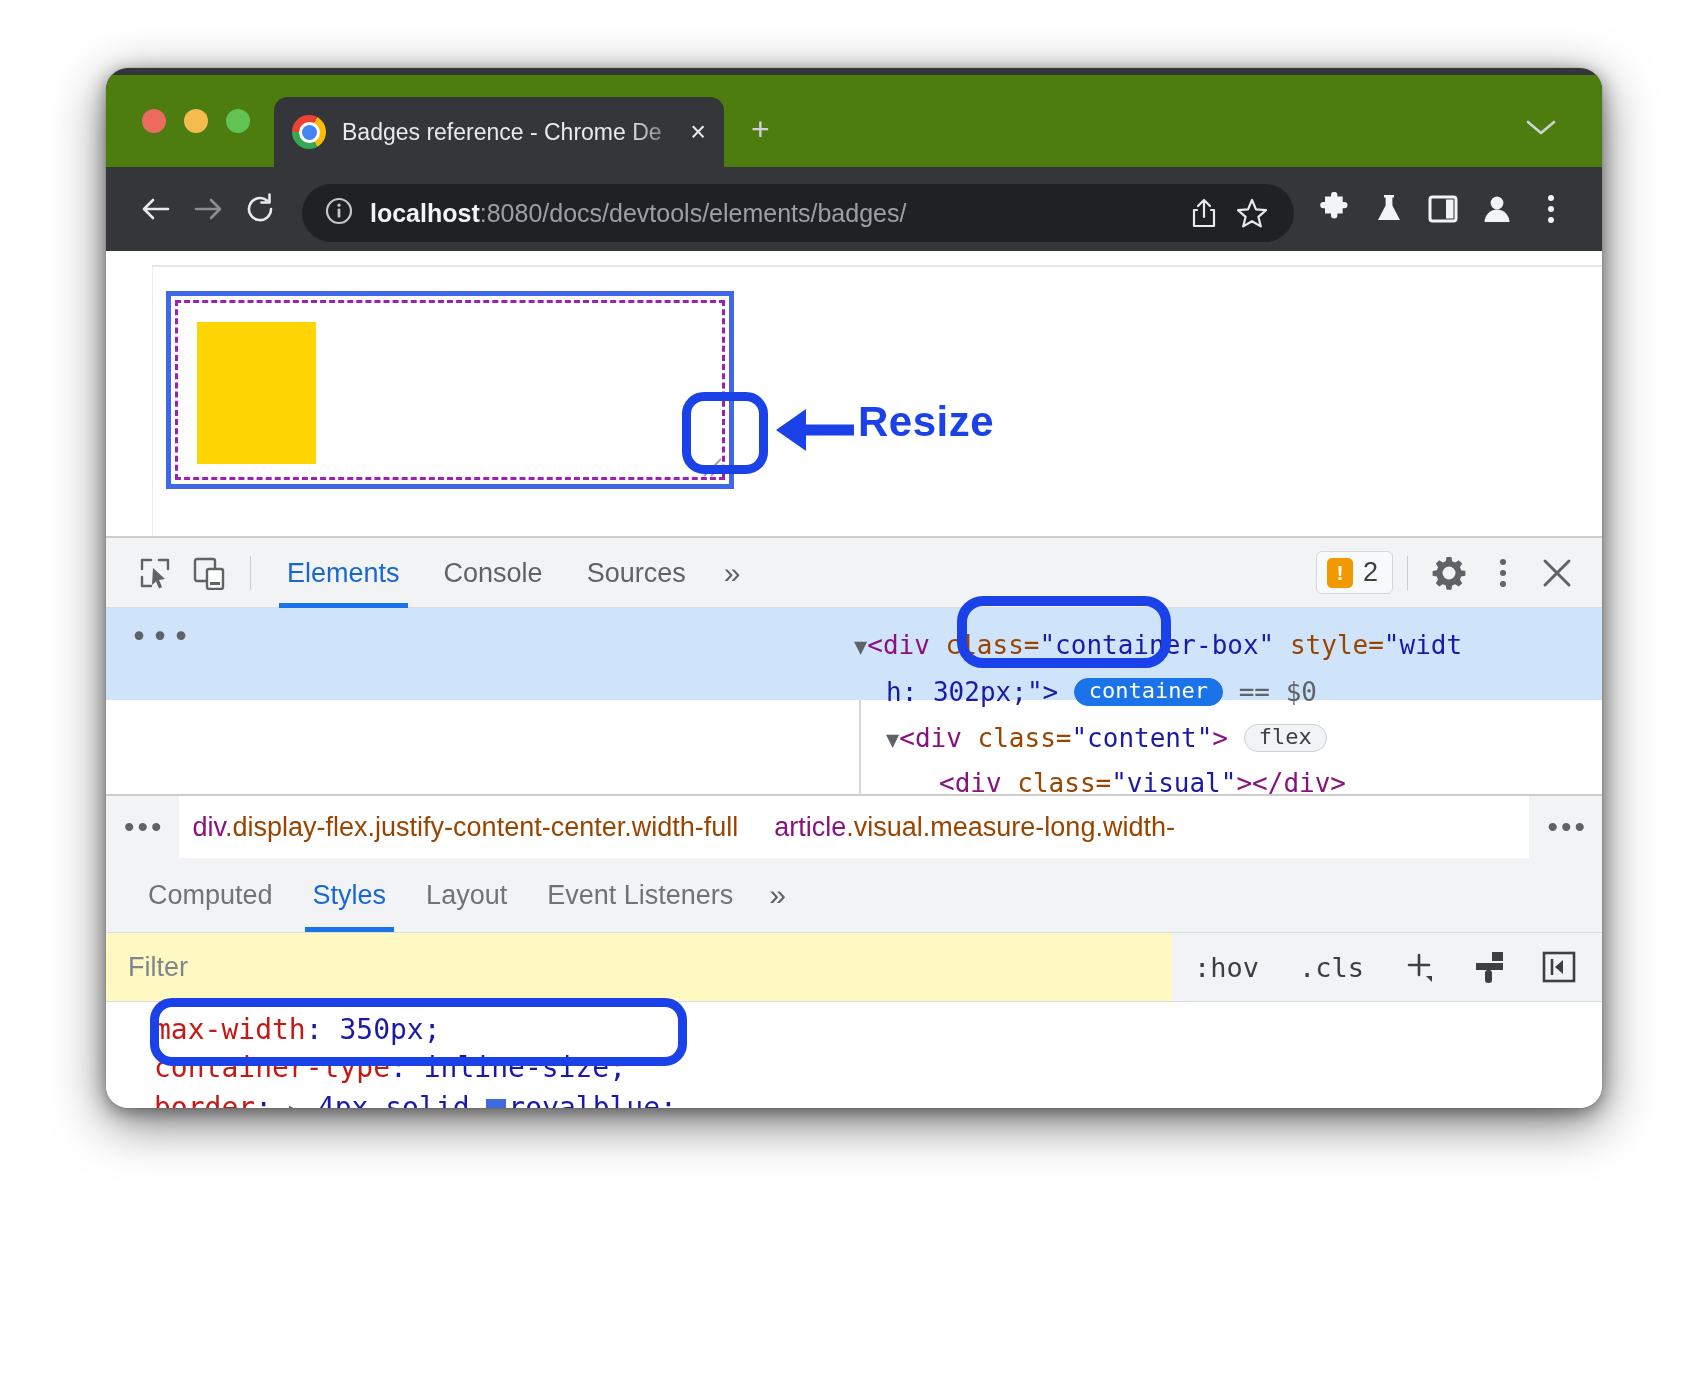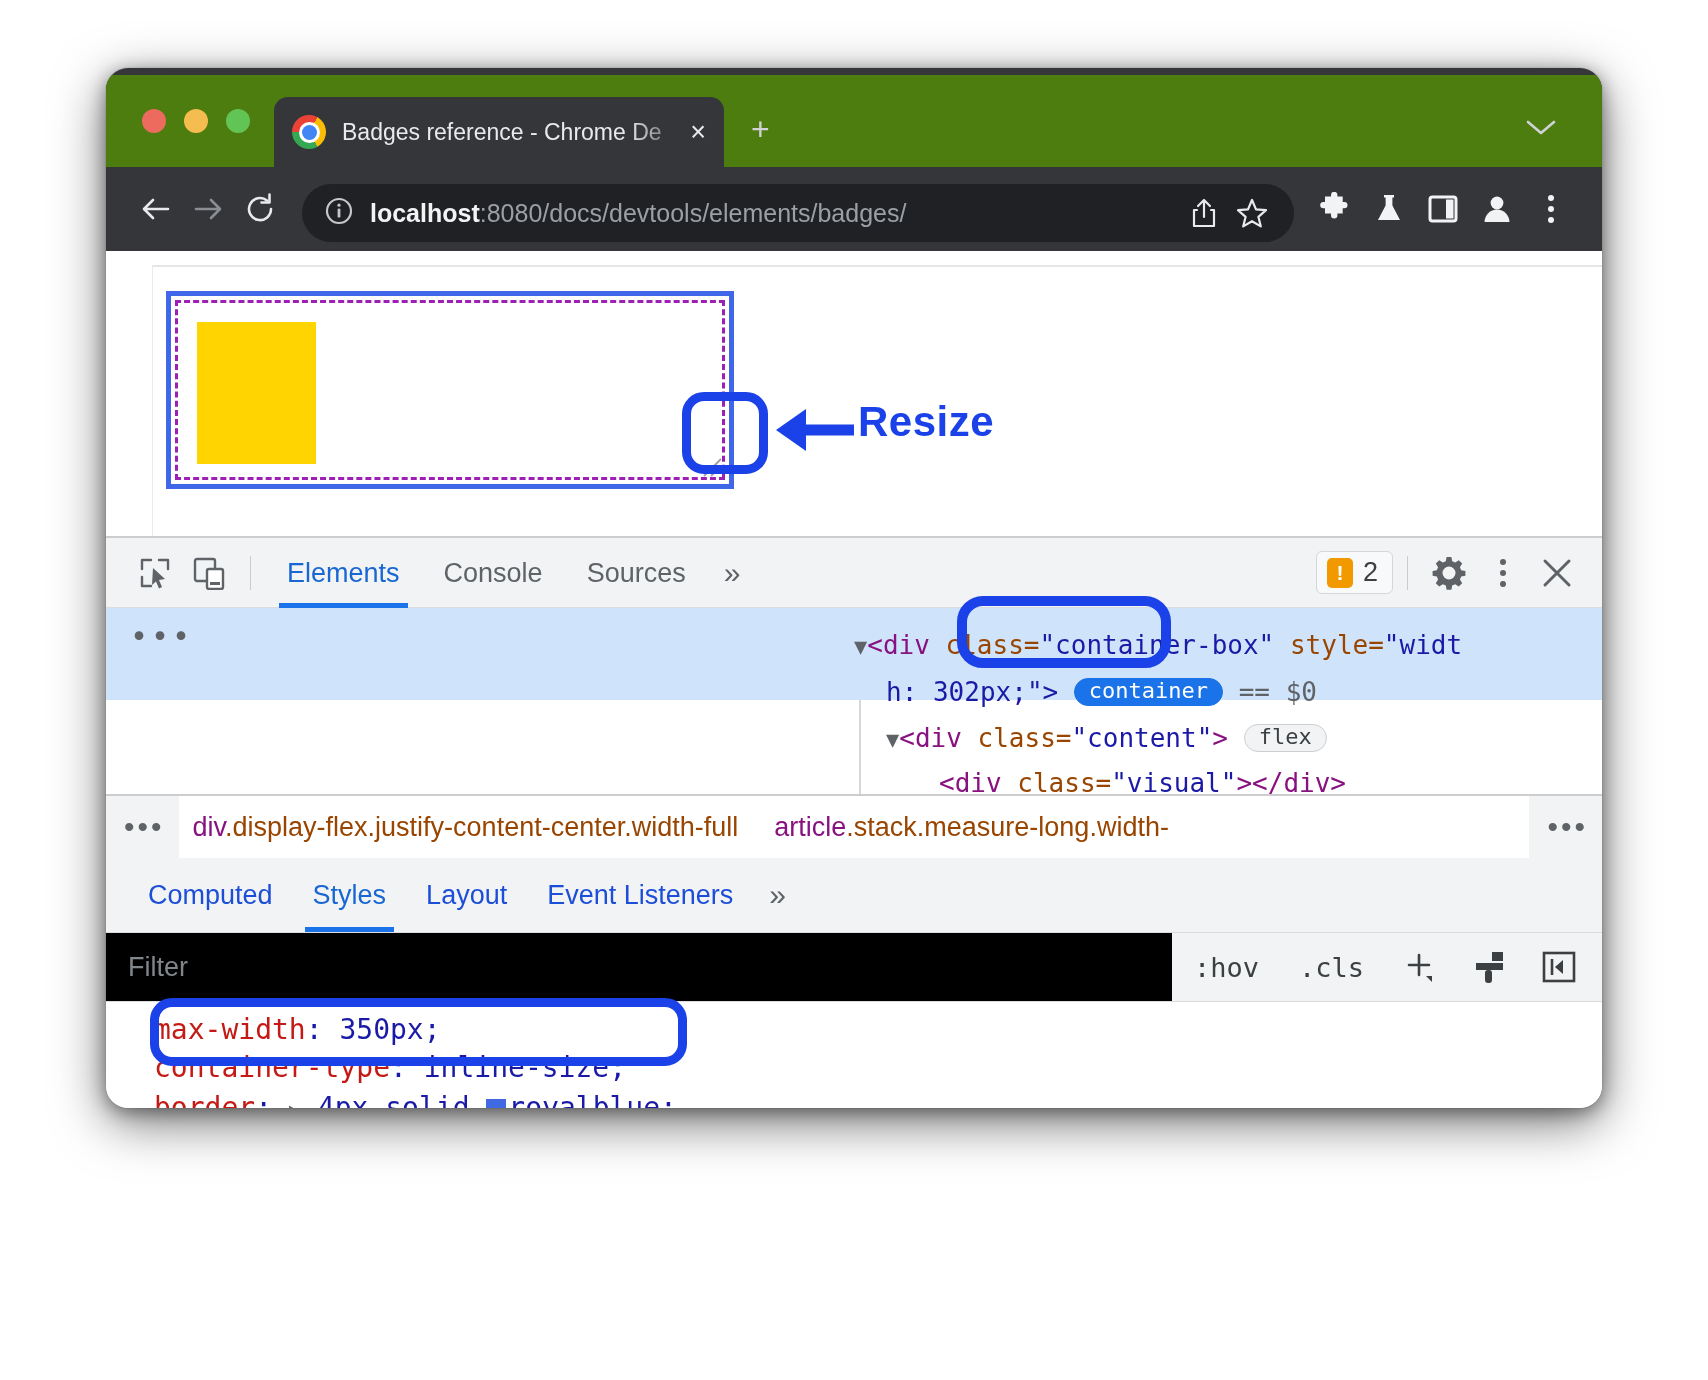--- a/index.html
+++ b/index.html
@@ -418,21 +418,21 @@
   .styles-tabs {
     height: 74px;
     background: #f1f3f4;
     display: flex;
     align-items: center;
     padding-left: 22px;
     border-bottom: 1px solid #dadcdf;
   }
   .st-tab {
     font-size: 27px;
-    color: #1d4ed8;
+    color: #737373;
     padding: 0 20px;
     height: 74px;
     line-height: 74px;
     position: relative;
     white-space: nowrap;
   }
   .st-tab.active { color: #1967d2; }
   .st-tab.active::after {
     content: "";
     position: absolute;
@@ -443,21 +443,21 @@
   .filter-row {
     height: 68px;
     background: #f1f3f4;
     display: flex;
     align-items: center;
     border-bottom: 1px solid #dadcdf;
   }
   .filter-input {
     flex: 1;
     height: 68px;
-    background: #000000;
+    background: #fef9c3;
     display: flex;
     align-items: center;
     padding-left: 22px;
     font-size: 27px;
     color: #80868b;
     box-sizing: border-box;
   }
   .filter-tools {
     display: flex;
     align-items: center;
@@ -688,21 +688,21 @@
           <div class="dom-line" style="left:833px; top:162px;">
             <span class="tok-tag">&lt;div</span><span> </span><span class="tok-attr">class=</span><span class="tok-val">"visual"</span><span class="tok-tag">&gt;</span><span class="tok-tag">&lt;/div&gt;</span>
           </div>
         </div>
       </div>
 
       <div class="breadcrumb">
         <div class="crumb-dots">•••</div>
         <div class="crumb-strip">
           <div class="crumb"><span class="c-tag">div</span><span class="c-cls">.display-flex.justify-content-center.width-full</span></div>
-          <div class="crumb"><span class="c-tag">article</span><span class="c-cls">.stack.measure-long.width-</span></div>
+          <div class="crumb"><span class="c-tag">article</span><span class="c-cls">.visual.measure-long.width-</span></div>
         </div>
         <div class="crumb-dots">•••</div>
       </div>
 
       <div class="styles-tabs">
         <div class="st-tab">Computed</div>
         <div class="st-tab active">Styles</div>
         <div class="st-tab">Layout</div>
         <div class="st-tab">Event Listeners</div>
         <div class="dt-more">»</div>

